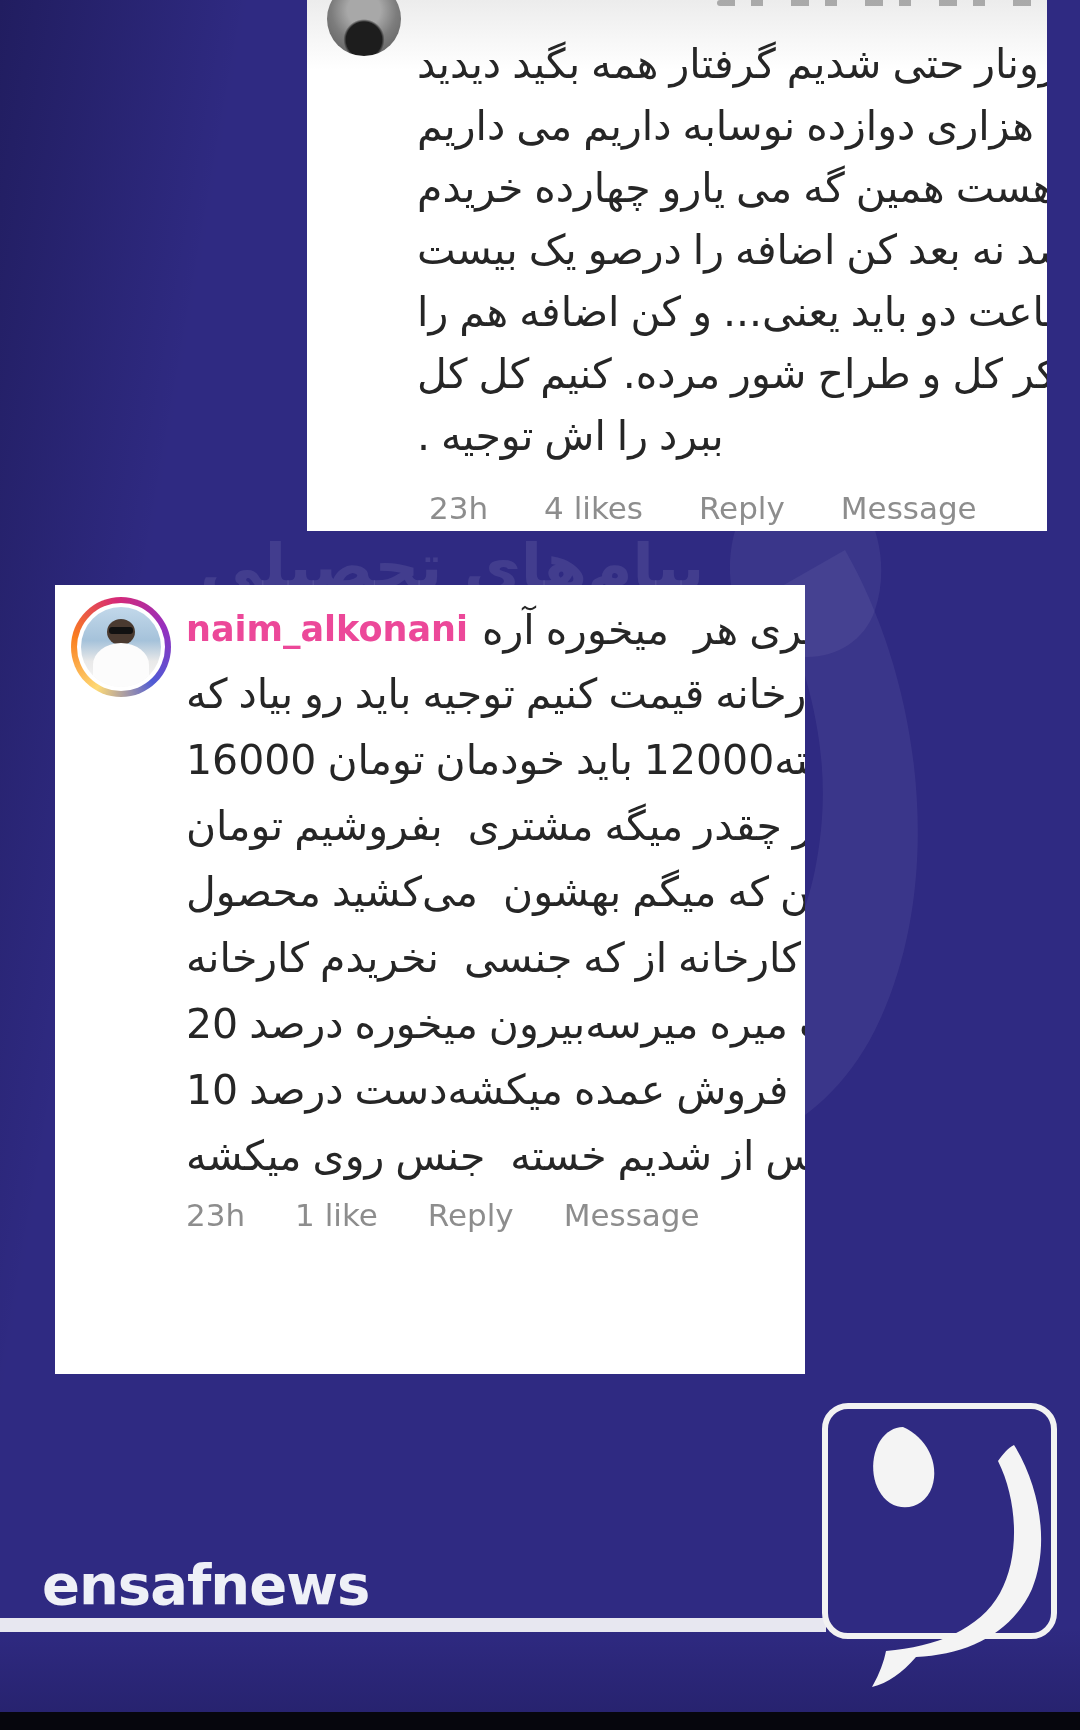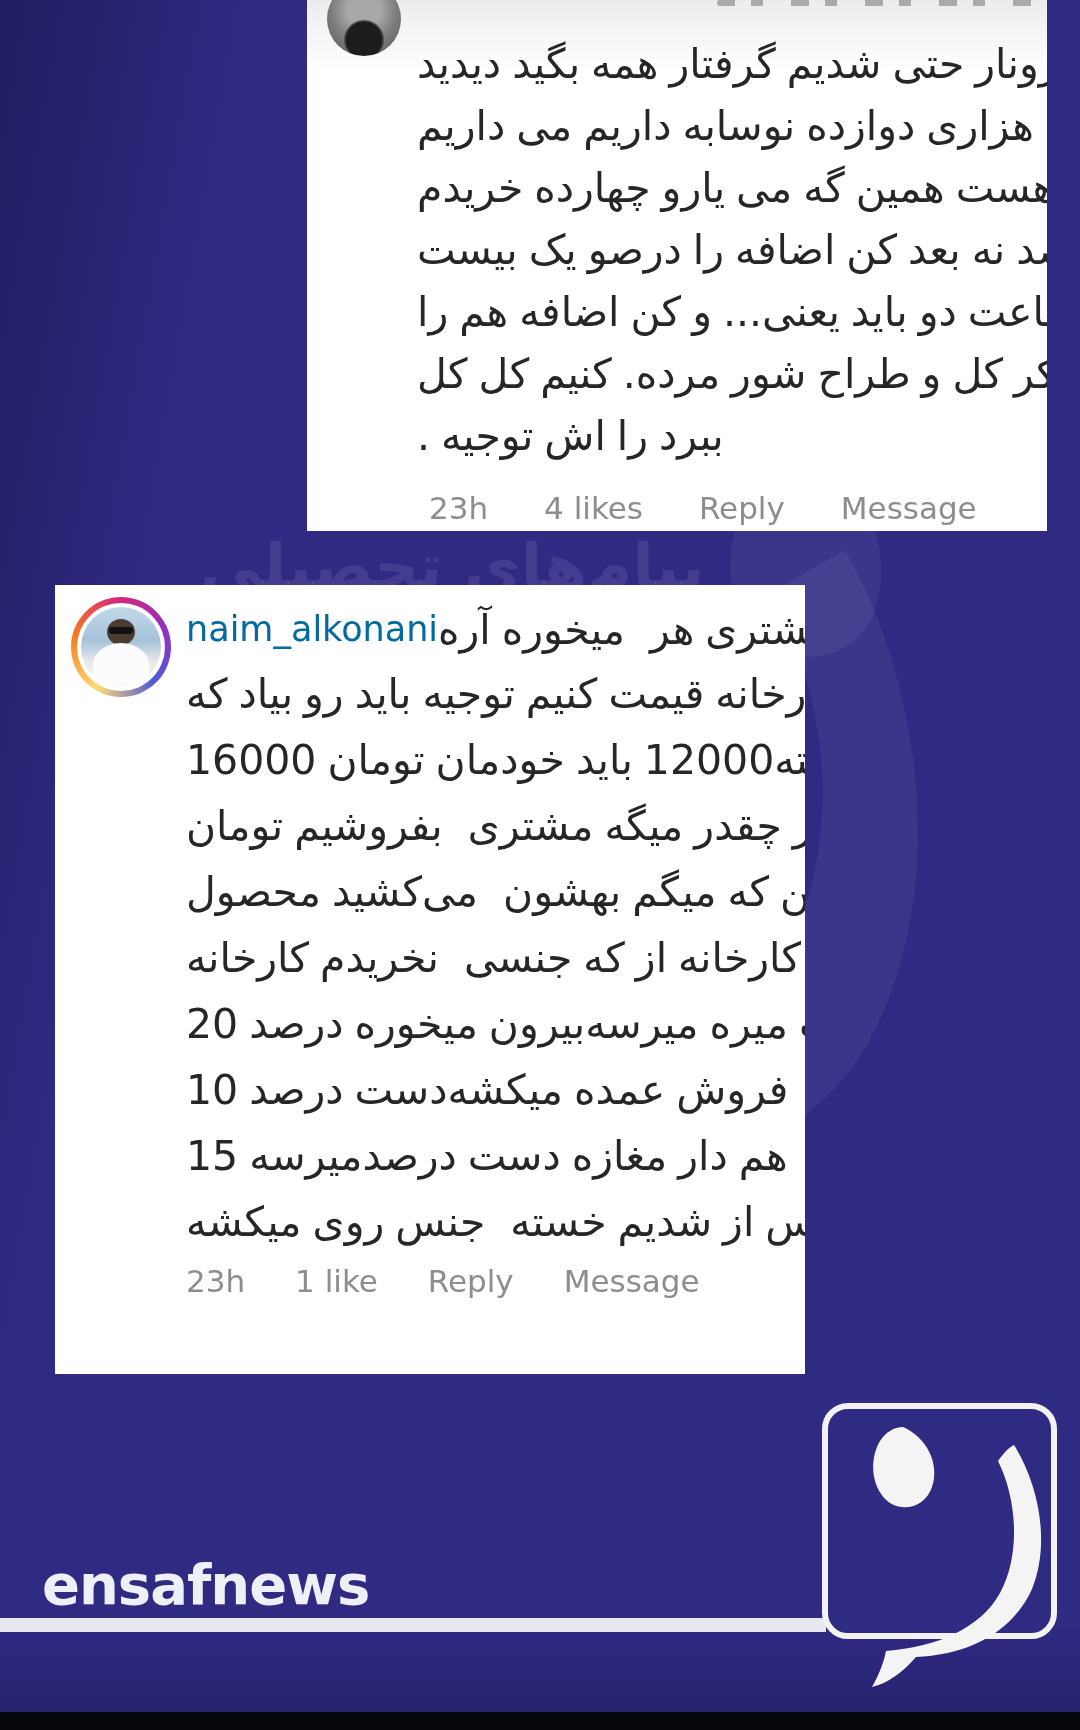--- a/index.html
+++ b/index.html
@@ -48,21 +48,21 @@
   .avatar2 .photo .shades{position:absolute;left:28px;top:20px;width:24px;height:7px;border-radius:3px;background:#111;}
   .avatar2 .photo .torso{position:absolute;left:12px;top:36px;width:56px;height:44px;border-radius:50% 50% 0 0;background:#fcfcfc;}
   .text-block1{position:absolute;left:110px;top:33px;font-size:41px;}
   #card1 .pline{line-height:62px;}
   .text-block2{position:absolute;left:131px;top:16px;font-size:41px;}
   #card2 .pline{line-height:66px;}
   .pline{white-space:nowrap;}
   .uline{line-height:58px !important;}
   .w{display:inline-block;margin-right:11px;direction:ltr;unicode-bidi:isolate;}
   .gap{display:inline-block;width:14px;}
-  .uname{display:inline-block;font-weight:normal;color:#0369a1;
+  .uname{display:inline-block;margin-right:14px;font-weight:bold;color:#ec4899;
          font-size:35px;position:relative;top:-3px;}
   .meta{display:flex;align-items:flex-end;color:#8d8d8d;font-size:31px;margin-top:8px;}
   #card1 .meta{margin-left:12px;gap:56px;margin-top:12px;}
   #card2 .meta{gap:50px;}
   .meta span{white-space:nowrap;}
   
   .handle{
     position:absolute;left:42px;top:1552px;z-index:3;
     font-size:56px;font-weight:bold;letter-spacing:-1px;color:#eef0f7;text-align:right;
   }
@@ -120,21 +120,20 @@
       <span class="uname">naim_alkonani</span><span><span class="w" dir="ltr">آره</span><span class="w" dir="ltr">میخوره</span><span class="gap"></span><span class="w" dir="ltr">هر</span><span class="w" dir="ltr">مشتری</span></span>
     </div>
     <div>
         <div class="pline"><span class="w" dir="ltr">که</span><span class="w" dir="ltr">بیاد</span><span class="w" dir="ltr">رو</span><span class="w" dir="ltr">باید</span><span class="w" dir="ltr">توجیه</span><span class="w" dir="ltr">کنیم</span><span class="w" dir="ltr">قیمت</span><span class="w" dir="ltr">کارخانه</span></div>
         <div class="pline"><span class="w" dir="ltr">16000</span><span class="w" dir="ltr">تومان</span><span class="w" dir="ltr">خودمان</span><span class="w" dir="ltr">باید</span><span class="w" dir="ltr">12000نوشته</span></div>
         <div class="pline"><span class="w" dir="ltr">تومان</span><span class="w" dir="ltr">بفروشیم</span><span class="gap"></span><span class="w" dir="ltr">مشتری</span><span class="w" dir="ltr">میگه</span><span class="w" dir="ltr">چقدر</span><span class="w" dir="ltr">سر</span></div>
         <div class="pline"><span class="w" dir="ltr">محصول</span><span class="w" dir="ltr">می‌کشید</span><span class="gap"></span><span class="w" dir="ltr">بهشون</span><span class="w" dir="ltr">میگم</span><span class="w" dir="ltr">که</span><span class="w" dir="ltr">من</span></div>
         <div class="pline"><span class="w" dir="ltr">کارخانه</span><span class="w" dir="ltr">نخریدم</span><span class="gap"></span><span class="w" dir="ltr">جنسی</span><span class="w" dir="ltr">که</span><span class="w" dir="ltr">از</span><span class="w" dir="ltr">کارخانه</span></div>
         <div class="pline"><span class="w" dir="ltr">20</span><span class="w" dir="ltr">درصد</span><span class="w" dir="ltr">میخوره</span><span class="w" dir="ltr">میرسه‌بیرون</span><span class="w" dir="ltr">میره</span><span class="w" dir="ltr">سایت</span></div>
         <div class="pline"><span class="w" dir="ltr">10</span><span class="w" dir="ltr">درصد</span><span class="w" dir="ltr">میکشه‌دست</span><span class="w" dir="ltr">عمده</span><span class="w" dir="ltr">فروش</span></div>
-        <div class="pline"><span class="w" dir="ltr">15</span><span class="w" dir="ltr">درصدمیرسه</span><span class="w" dir="ltr">دست</span><span class="w" dir="ltr">مغازه</span><span class="w" dir="ltr">دار</span><span class="w" dir="ltr">هم</span></div>
         <div class="pline"><span class="w" dir="ltr">میکشه</span><span class="w" dir="ltr">روی</span><span class="w" dir="ltr">جنس</span><span class="gap"></span><span class="w" dir="ltr">خسته</span><span class="w" dir="ltr">شدیم</span><span class="w" dir="ltr">از</span><span class="w" dir="ltr">بس</span></div>
       </div>
     <div class="meta">
       <span>23h</span>
       <span>1 like</span>
       <span>Reply</span>
       <span>Message</span>
     </div>
   </div>
 </div>

